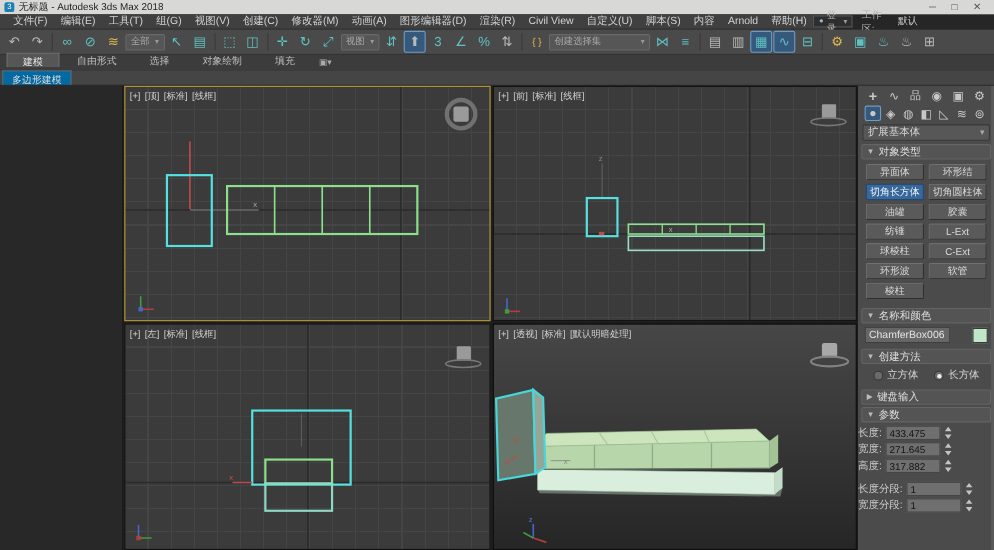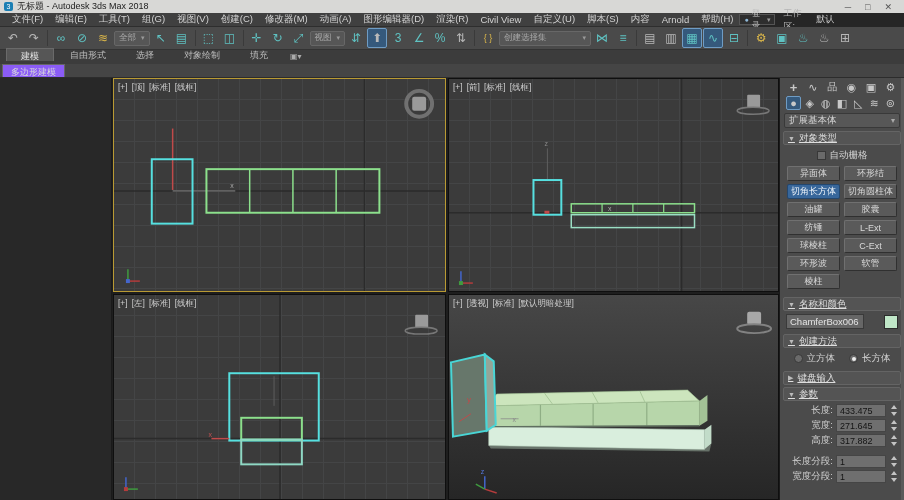--- a/index.html
+++ b/index.html
@@ -27,21 +27,21 @@
   .tb-ico.on{background:#35597c;border:1px solid #6f9cc4;border-radius:2px;}
   .tb-sep{width:1px;height:16px;background:#3a3a3a;margin:0 2px;flex:0 0 auto;}
   .tb-dd{height:15px;background:#565656;border:1px solid #676767;border-radius:2px;color:#a8a8a8;font-size:8.5px;display:flex;align-items:center;padding:0 4px;flex:0 0 auto;}
   .tb-dd::after{content:"▾";margin-left:5px;font-size:7px;color:#999;}
   
   #ribbontabs{position:absolute;left:0;top:50px;width:904px;height:14px;background:#3c3c3c;display:flex;align-items:flex-end;padding:3px 6px;gap:2px;}
   .rtab{font-size:9px;color:#bdbdbd;padding:1px 14px;height:13px;}
   .rtab.active{background:#565656;color:#e6e6e6;border:1px solid #6a6a6a;border-bottom:none;}
   .rtab-more{font-size:8px;color:#aaa;padding:0 6px;}
   #paneltabs{position:absolute;left:0;top:64px;width:904px;height:14px;background:#454545;border-bottom:1px solid #2c2c2c;display:flex;align-items:flex-end;}
-  .ptab{font-size:9px;color:#dadada;background:#8b5cf6;border:1px solid #666;border-bottom:none;padding:1px 8px;height:13px;margin-left:2px;}
+  .ptab{font-size:9px;color:#dadada;background:#0369a1;border:1px solid #666;border-bottom:none;padding:1px 8px;height:13px;margin-left:2px;}
   
   #main{position:absolute;left:0;top:78px;width:904px;height:422px;background:#1e1e1e;}
   #leftspace{position:absolute;left:0;top:0;width:112px;height:422px;background:#282828;border-right:1px solid #1a1a1a;}
   .vp{position:absolute;background-color:#3b3b3b;overflow:hidden;
       background-image:repeating-linear-gradient(to right,transparent 0 20px,#444546 20px 21px),
                        repeating-linear-gradient(to bottom,transparent 0 20px,#444546 20px 21px);}
   .vp.persp{background-image:none;background:linear-gradient(#474747,#262626);}
   #vp-top{left:113px;top:0;width:333px;height:214px;border:1px solid #b99a33;}
   #vp-front{left:448px;top:0;width:331px;height:214px;border:1px solid #0f0f0f;}
   #vp-left{left:113px;top:216px;width:333px;height:206px;border:1px solid #0f0f0f;}
@@ -50,37 +50,37 @@
   .vp-label span{white-space:nowrap;}
   .vp svg{position:absolute;left:0;top:0;width:100%;height:100%;}
   
   #cmdpanel{position:absolute;left:779px;top:78px;width:125px;height:422px;background:#4b4b4b;border-left:1px solid #1a1a1a;overflow:hidden;}
   .cp-tabs{display:flex;align-items:center;justify-content:space-between;padding:2px 6px 0 6px;}
   .cp-ico{width:15px;height:14px;display:flex;align-items:center;justify-content:center;font-size:11px;color:#c8c8c8;}
   .cp-ico.sm{font-size:10px;}
   .cp-ico.on{background:#35597c;border:1px solid #6f9cc4;border-radius:2px;}
   .cp-dd{margin:3px 4px;height:15px;background:#575757;border:1px solid #393939;border-radius:2px;display:flex;align-items:center;justify-content:space-between;padding:0 4px;font-size:9.5px;color:#d6d6d6;}
   .cp-dd::after{content:"▾";font-size:8px;color:#aaa;}
-  .ro-h{margin:2px 3px 0 3px;height:14px;background:#545454;border:1px solid #646464;border-radius:2px;display:flex;align-items:center;gap:4px;padding:0 4px;font-size:9.5px;color:#dedede;text-decoration:underline;}
+  .ro-h{margin:2px 3px 0 3px;height:14px;background:#545454;border:1px solid #646464;border-radius:2px;display:flex;align-items:center;gap:4px;padding:0 4px;font-size:9.5px;color:#dedede;}
   .ro-h .arr{font-size:7px;color:#bbb;}
   .ro-body{padding:2px 0;}
   .ag-row{display:flex;align-items:center;justify-content:center;gap:4px;padding:2px 0;}
   .cb{width:9px;height:9px;background:#6a6a6a;border:1px solid #383838;display:inline-flex;align-items:center;justify-content:center;font-size:8px;color:#eef3ee;flex:0 0 auto;}
   .cb-lab{font-size:9.5px;color:#d2d2d2;}
   .ot-grid{display:grid;grid-template-columns:1fr 1fr;gap:3px 4px;padding:2px 7px 4px 7px;}
   .ot-btn{height:15px;background:#5a5a5a;border:1px solid #303030;border-top-color:#707070;border-left-color:#707070;border-radius:2px;color:#d8d8d8;font-size:9px;display:flex;align-items:center;justify-content:center;white-space:nowrap;overflow:hidden;}
   .ot-btn.active{background:#38679b;border-color:#24476e;color:#f0f6fc;}
   .name-row{display:flex;align-items:center;gap:20px;padding:3px 6px;}
   .name-field{flex:1;height:15px;background:#666;border:1px solid #3a3a3a;color:#e4e4e4;font-size:9.5px;display:flex;align-items:center;padding:0 3px;}
   .swatch{width:14px;height:14px;background:#c0e7c8;border:1px solid #2c2c2c;flex:0 0 auto;}
   .cm-row{display:flex;align-items:center;justify-content:center;gap:14px;padding:4px 13px;}
   .rad-item{display:flex;align-items:center;gap:4px;font-size:9.5px;color:#d2d2d2;}
   .rad{width:9px;height:9px;border-radius:50%;background:#6a6a6a;border:1px solid #383838;position:relative;flex:0 0 auto;}
   .rad.sel::before{content:"";position:absolute;left:2px;top:2px;width:4px;height:4px;border-radius:50%;background:#ededed;}
-  .prow{display:flex;align-items:center;justify-content:flex-end;gap:3px;padding:1px 6px 1px 0;}
+  .prow{display:flex;align-items:center;justify-content:flex-start;gap:3px;padding:1px 6px 1px 0;}
   .plabel{color:#cfcfcf;font-size:9.5px;white-space:nowrap;}
   .pfield{width:50px;height:13px;background:#6f6f6f;border:1px solid #454545;color:#141414;font-size:9px;display:flex;align-items:center;padding:0 3px;}
   .pspin{width:9px;height:13px;display:flex;flex-direction:column;justify-content:space-between;padding:1px 0;}
   .pspin i{display:block;width:0;height:0;border-left:3px solid transparent;border-right:3px solid transparent;margin:0 auto;}
   .pspin .up{border-bottom:4px solid #c4c4c4;}
   .pspin .dn{border-top:4px solid #c4c4c4;}
   .pgap{height:6px;}
   .scrollstrip{position:absolute;right:0;top:0;width:3px;height:422px;background:#5a5a5a;}
 </style>
 </head>
@@ -346,24 +346,20 @@
   </div>
   <div class="cp-dd">
     <span>扩展基本体</span>
   </div>
 
   <div class="ro-h">
     <span class="arr">▼</span>
     <span>对象类型</span>
   </div>
   <div class="ro-body">
-    <div class="ag-row">
-      <span class="cb"></span>
-      <span class="cb-lab">自动栅格</span>
-    </div>
     <div class="ot-grid">
       <div class="ot-btn">异面体</div>
       <div class="ot-btn">环形结</div>
       <div class="ot-btn active">切角长方体</div>
       <div class="ot-btn">切角圆柱体</div>
       <div class="ot-btn">油罐</div>
       <div class="ot-btn">胶囊</div>
       <div class="ot-btn">纺锤</div>
       <div class="ot-btn">L-Ext</div>
       <div class="ot-btn">球棱柱</div>

